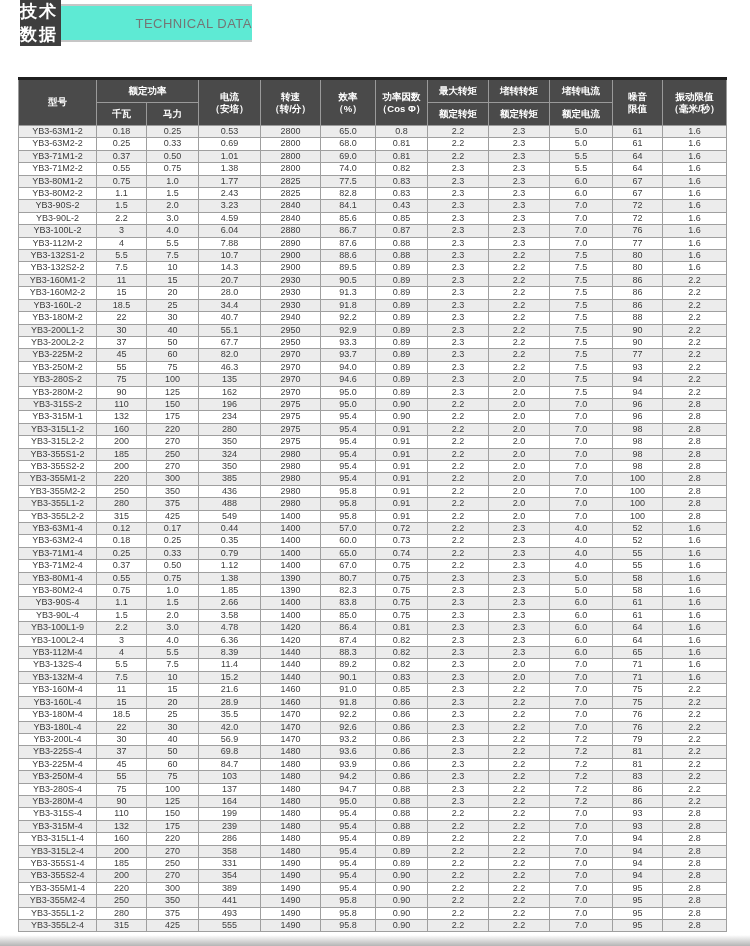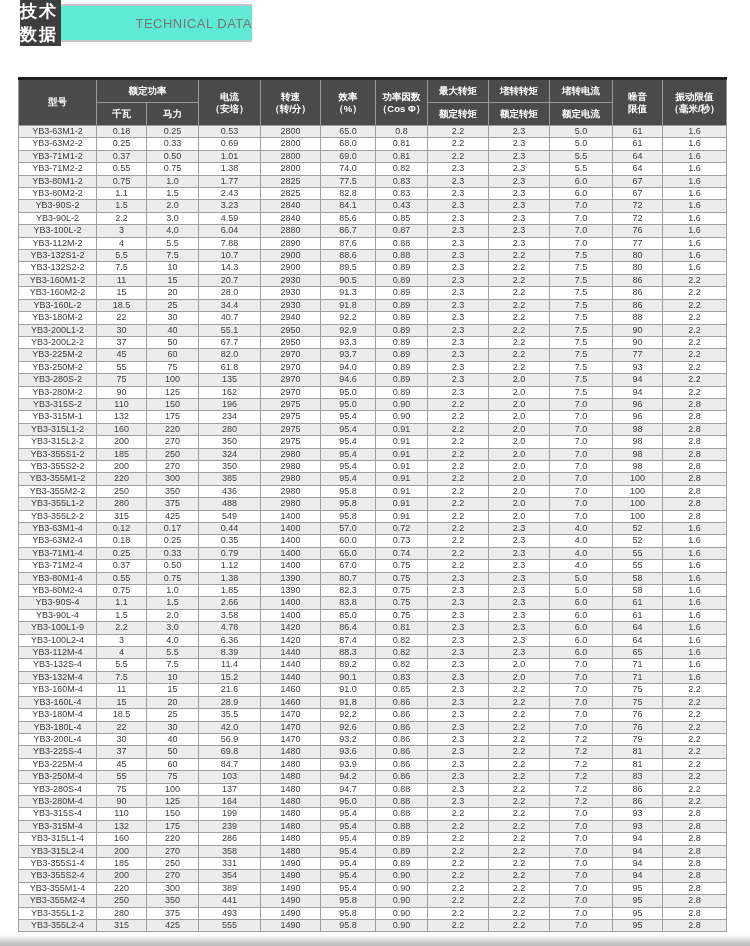--- a/index.html
+++ b/index.html
@@ -376,21 +376,21 @@
         <td>2.3</td>
         <td>2.2</td>
         <td>7.5</td>
         <td>77</td>
         <td>2.2</td>
       </tr>
       <tr>
         <td>YB3-250M-2</td>
         <td>55</td>
         <td>75</td>
-        <td>61.8</td>
+        <td>46.3</td>
         <td>2970</td>
         <td>94.0</td>
         <td>0.89</td>
         <td>2.3</td>
         <td>2.2</td>
         <td>7.5</td>
         <td>93</td>
         <td>2.2</td>
       </tr>
       <tr>

